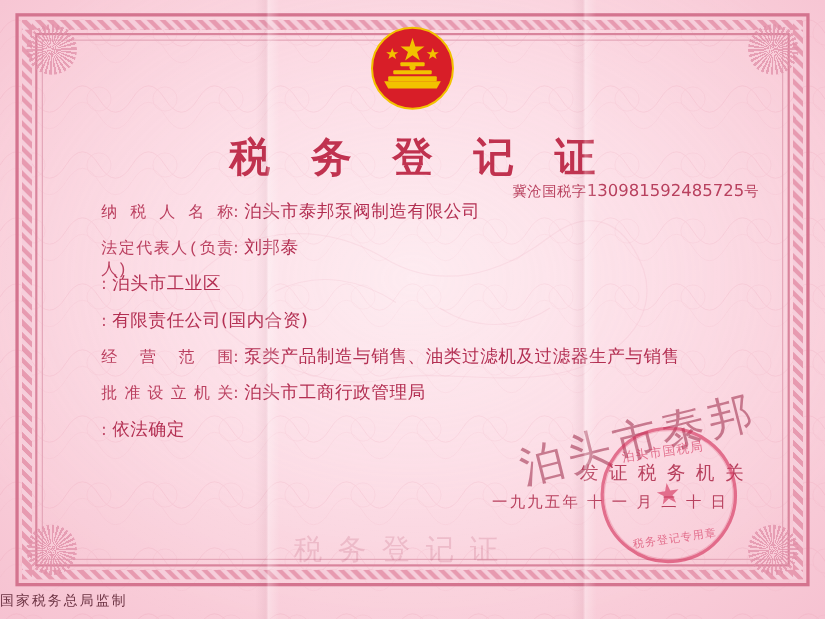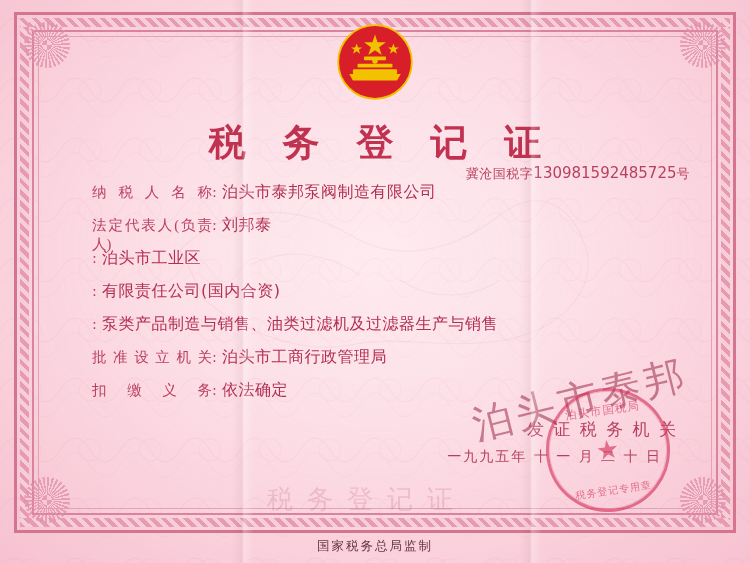--- a/index.html
+++ b/index.html
@@ -135,21 +135,21 @@
     margin-bottom: 1px;
   }
   .row .label {
     width: 120px;
     flex: 0 0 120px;
     font-size: 14.5px;
     color: #bb4060;
     letter-spacing: 0px;
     text-align: justify;
     text-align-last: justify;
-    font-family: Liberation Serif, serif;
+    font-family: Liberation Mono, monospace;
   }
   .row .colon {
     flex: 0 0 10px;
     font-size: 14.5px;
     color: #bb4060;
   }
   .row .value {
     flex: 1 1 auto;
     font-size: 16px;
     color: #b32f52;
@@ -226,21 +226,21 @@
     letter-spacing: 4px;
     white-space: nowrap;
     pointer-events: none;
   }
 
   
   .footer {
     position: absolute;
     left: 0; right: 0;
     bottom: 8px;
-    text-align: center;
+    text-align: left;
     font-size: 12.5px;
     color: #6b3242;
     letter-spacing: 2px;
   }
 
   
   .watermark {
     position: absolute;
     left: 0; right: 16px;
     bottom: 46px;
@@ -337,32 +337,32 @@
       <span class="colon">:</span>
       <span class="value">泊头市工业区</span>
     </div>
 
     <div class="row">
       <span class="colon">:</span>
       <span class="value">有限责任公司(国内合资)</span>
     </div>
 
     <div class="row">
+      <span class="label">经营范围</span>
       <span class="colon">:</span>
       <span class="value">泵类产品制造与销售、油类过滤机及过滤器生产与销售</span>
     </div>
 
     <div class="row">
       <span class="label">批准设立机关</span>
       <span class="colon">:</span>
       <span class="value">泊头市工商行政管理局</span>
     </div>
 
     <div class="row">
-      <span class="label">扣缴义务</span>
       <span class="colon">:</span>
       <span class="value">依法确定</span>
     </div>
 
   </div>
 
   <div class="handwriting">泊头市泰邦</div>
 
   <div class="issuer">发 证 税 务 机 关</div>
   <div class="date-line">一九九五年 十 一 月 二 十 日</div>

